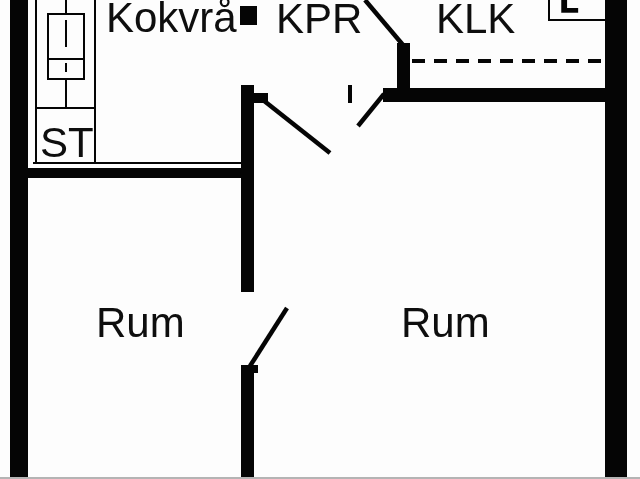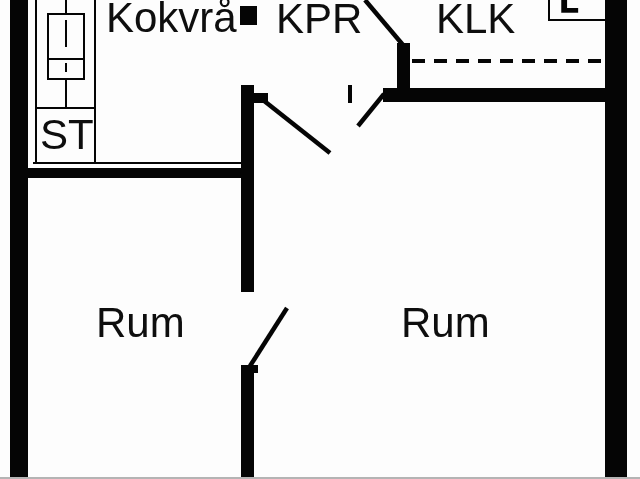--- a/index.html
+++ b/index.html
@@ -112,19 +112,19 @@
   <svg class="door-layer" width="640" height="479" viewBox="0 0 640 479">
     <line x1="403" y1="45" x2="365" y2="0"></line>
     <line x1="263" y1="100" x2="330" y2="153"></line>
     <line x1="384" y1="94" x2="358" y2="126"></line>
     <line x1="250" y1="366" x2="287" y2="308"></line>
   </svg>
 
   <div class="room-label" style="left:106px; top:-3px;">Kokvrå</div>
   <div class="room-label" style="left:276px; top:-2px;">KPR</div>
   <div class="room-label" style="left:436px; top:-2px;">KLK</div>
-  <div class="room-label" style="left:40px; top:114px;">ST</div>
+  <div class="room-label" style="left:40px; top:122px;">ST</div>
   <div class="room-label" style="left:96px; top:302px;">Rum</div>
   <div class="room-label" style="left:401px; top:302px;">Rum</div>
 
   <div class="edge-artifact" style="left:0; top:477px; width:640px; height:2px;"></div>
 
 </div>
 
 </body></html>

